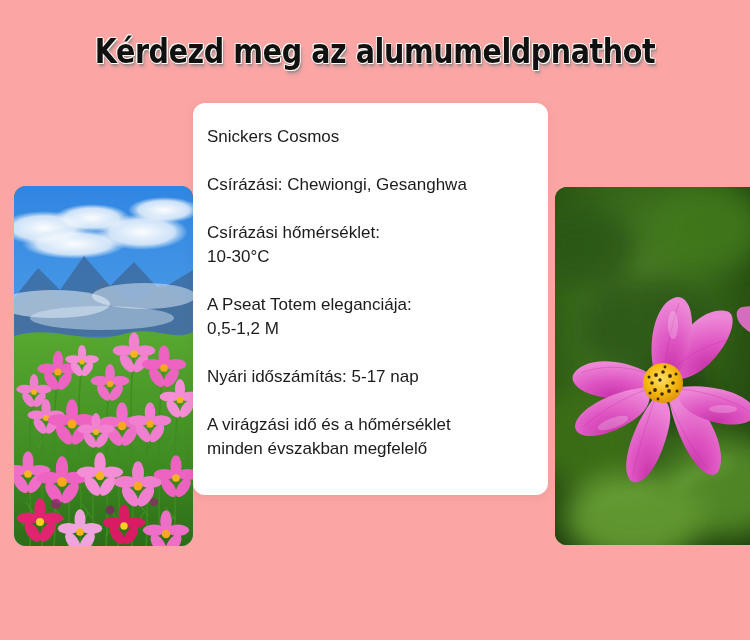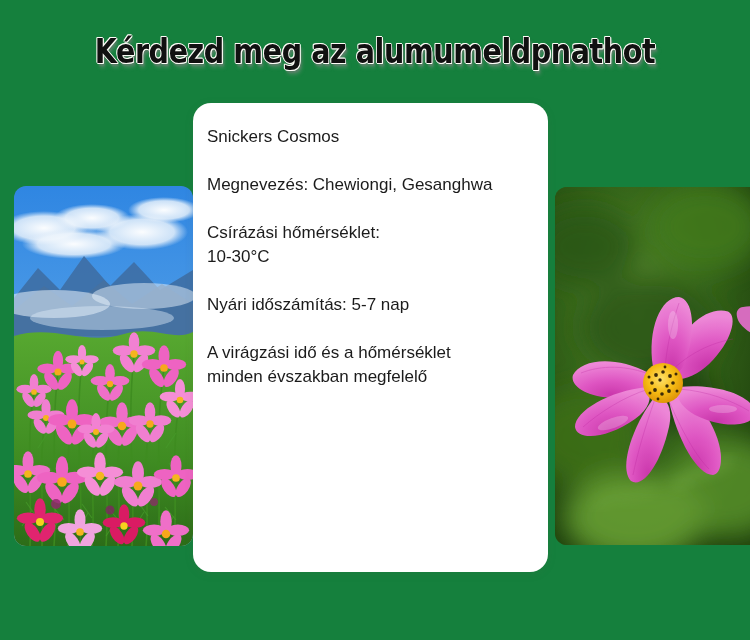--- a/index.html
+++ b/index.html
@@ -11,21 +11,21 @@
     height: 640px;
     overflow: hidden;
     background: #faf9ef;
     font-family: "Liberation Sans", sans-serif;
     position: relative;
   }
 
   #poster {
     position: absolute;
     inset: 0;
-    background: #15803d;
+    background: #fca5a5;
   }
 
   
   .title {
     position: absolute;
     left: 0;
     top: 30px;
     width: 750px;
     text-align: center;
     font-family: "DejaVu Sans", sans-serif;
@@ -68,23 +68,23 @@
     background: #2d5a1a;
   }
   .photo svg { display: block; width: 100%; height: 100%; }
 
   
   .card {
     position: absolute;
     left: 193px;
     top: 103px;
     width: 355px;
-    height: 469px;
+    height: 392px;
     background: #ffffff;
-    border-radius: 18px;
+    border-radius: 12px;
     box-shadow: 0 2px 10px rgba(90, 90, 70, 0.10);
   }
 
   .card-body {
     position: absolute;
     left: 14px;
     top: 22px;
     right: 8px;
   }
 
@@ -490,22 +490,24 @@
 
       <g transform="translate(188,120) rotate(25)" fill="#e96fd2" opacity="0.9">
         <path d="M0 0 C20 -14 42 -10 48 4 C50 18 24 26 4 16 C-4 11 -6 4 0 0 Z"></path>
       </g>
     </svg>
   </div>
 
   <div class="card">
     <div class="card-body">
       <p class="para">Snickers Cosmos</p>
-      <p class="para">Megnevezés: Chewiongi, Gesanghwa</p>
+      <p class="para">Csírázási: Chewiongi, Gesanghwa</p>
       <p class="para">Csírázási hőmérséklet:
 10-30°C</p>
-      <p class="para">Nyári időszámítás: 5-7 nap</p>
+      <p class="para">A Pseat Totem eleganciája:
+0,5-1,2 M</p>
+      <p class="para">Nyári időszámítás: 5-17 nap</p>
       <p class="para">A virágzási idő és a hőmérséklet
 minden évszakban megfelelő</p>
     </div>
   </div>
 
 </div>
 
 </body></html>

